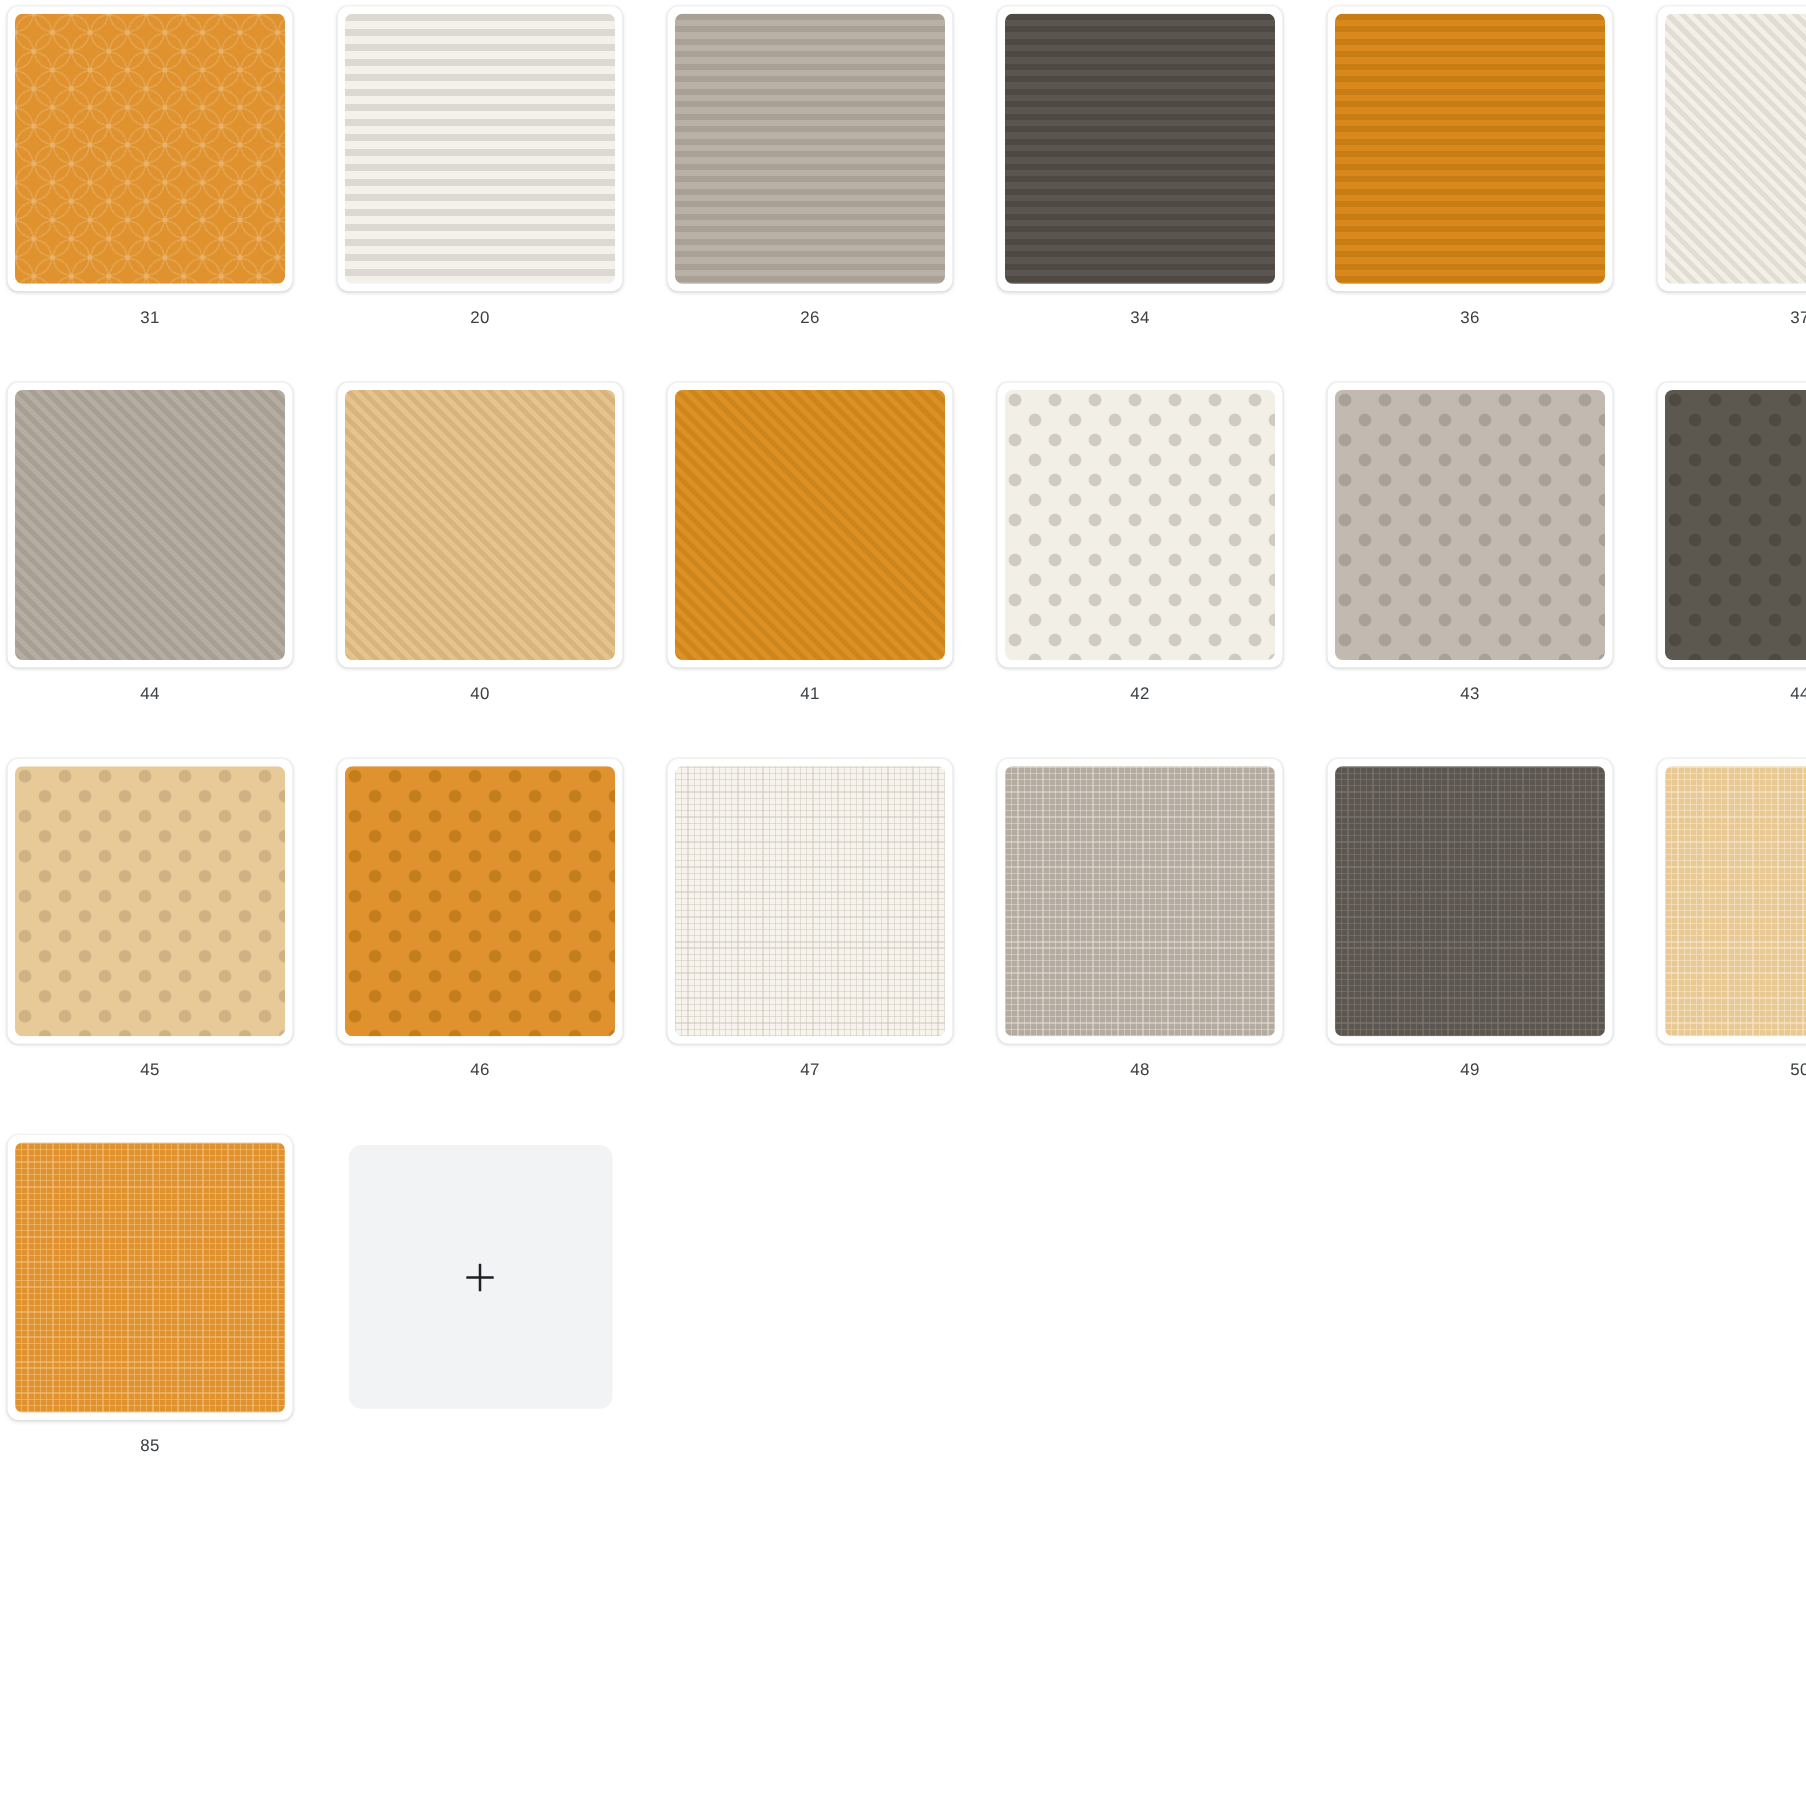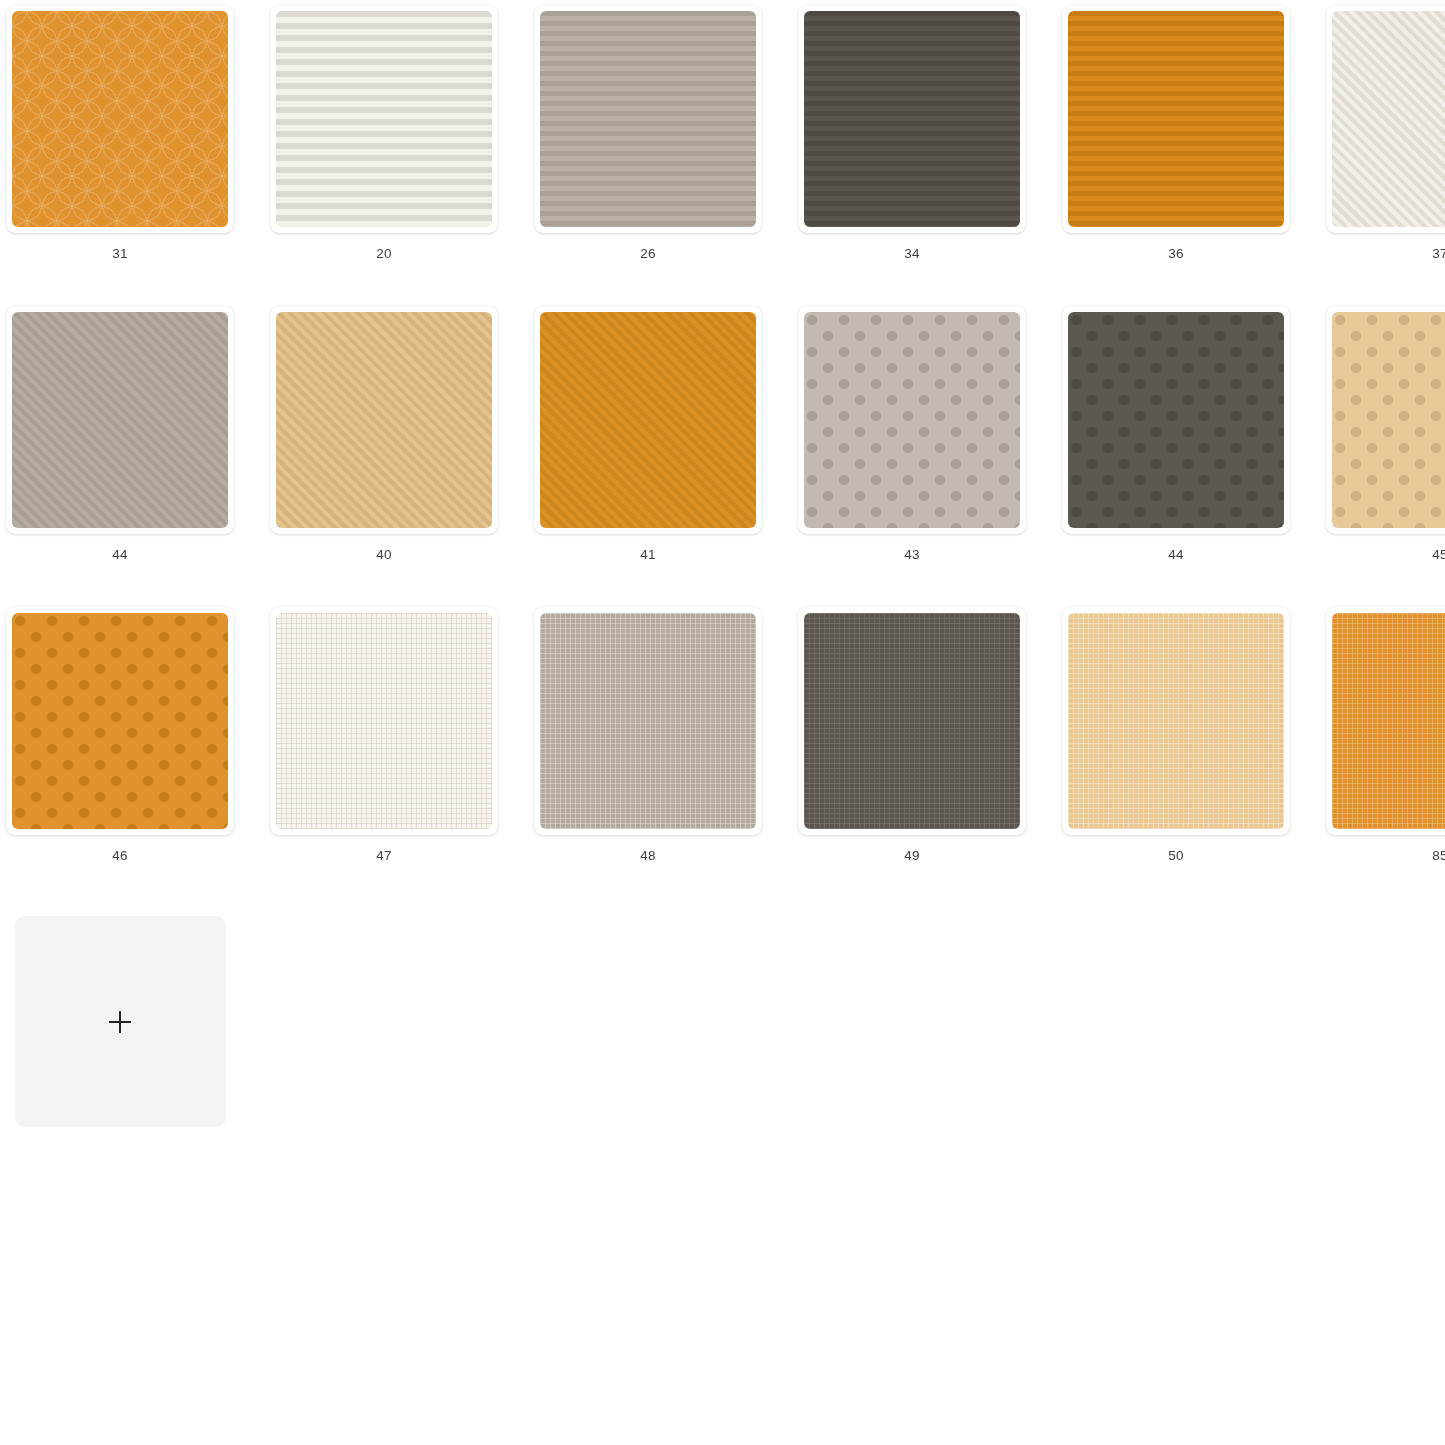--- a/index.html
+++ b/index.html
@@ -168,20 +168,26 @@
       <div class="swatch-label">40</div>
     </div>
     <div class="swatch-cell">
       <div class="swatch-card">
         <div class="swatch-tile" style="background-color: rgb(221, 145, 37); background-image: repeating-linear-gradient(45deg, rgb(205, 133, 30) 0px, rgb(205, 133, 30) 4px, rgb(221, 145, 37) 4px, rgb(221, 145, 37) 8px); background-size: auto;"></div>
       </div>
       <div class="swatch-label">41</div>
     </div>
     <div class="swatch-cell">
       <div class="swatch-card">
+        <div class="swatch-tile" style="background-color: rgb(242, 239, 231); background-image: radial-gradient(circle at 8px 8px, rgb(207, 203, 195) 4.64px, transparent 5.44px), radial-gradient(circle at 24px 24px, rgb(207, 203, 195) 4.64px, transparent 5.44px); background-size: 32px 32px;"></div>
+      </div>
+      <div class="swatch-label">42</div>
+    </div>
+    <div class="swatch-cell">
+      <div class="swatch-card">
         <div class="swatch-tile" style="background-color: rgb(194, 186, 176); background-image: radial-gradient(circle at 8px 8px, rgb(169, 161, 151) 4.64px, transparent 5.44px), radial-gradient(circle at 24px 24px, rgb(169, 161, 151) 4.64px, transparent 5.44px); background-size: 32px 32px;"></div>
       </div>
       <div class="swatch-label">43</div>
     </div>
     <div class="swatch-cell">
       <div class="swatch-card">
         <div class="swatch-tile" style="background-color: rgb(93, 88, 79); background-image: radial-gradient(circle at 8px 8px, rgb(78, 74, 66) 4.64px, transparent 5.44px), radial-gradient(circle at 24px 24px, rgb(78, 74, 66) 4.64px, transparent 5.44px); background-size: 32px 32px;"></div>
       </div>
       <div class="swatch-label">44</div>
     </div>

